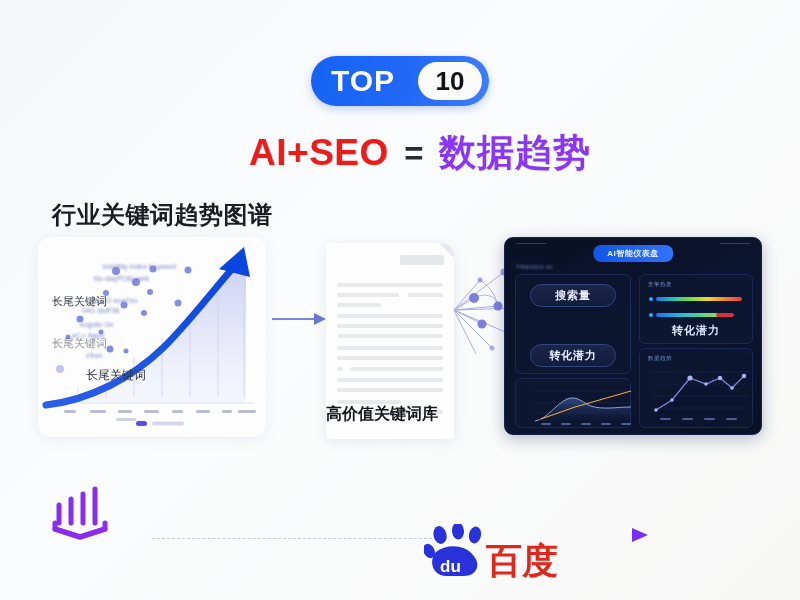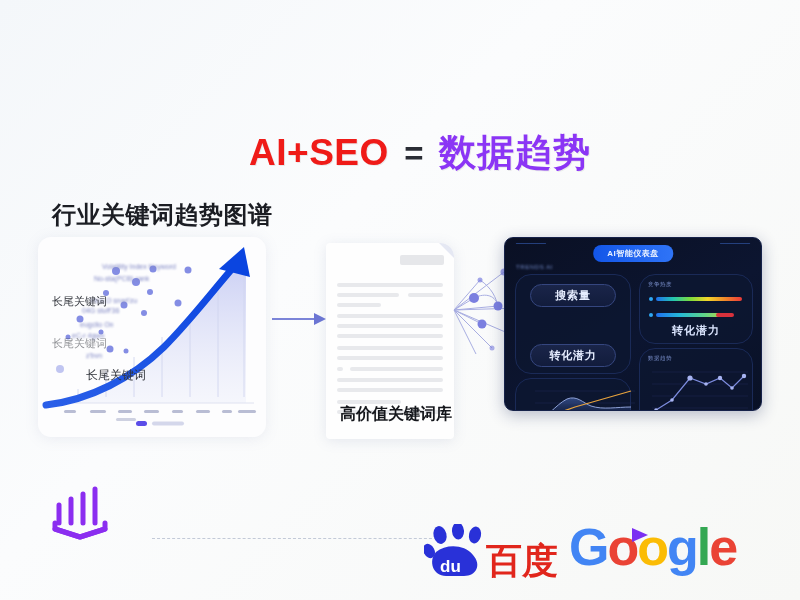--- a/index.html
+++ b/index.html
@@ -51,21 +51,21 @@
 
   
   .sec-label {
     position: absolute; color: #1b1d23;
     font-size: 24px; font-weight: bold; letter-spacing: .5px;
   }
   #lbl-left  { left: 52px;  top: 199px; }
   #lbl-right { left: 585px; top: 200px; }
   .mid-label {
     position: absolute; left: 326px; top: 404px; width: 140px;
-    text-align: center; color: #15171c;
+    text-align: left; color: #15171c;
     font-size: 16px; font-weight: bold;
   }
 
   
   .chart-card {
     position: absolute; left: 38px; top: 237px;
     width: 228px; height: 200px;
     background: #fdfdfe; border-radius: 13px;
     box-shadow: 0 2px 14px rgba(120,130,170,.13);
     overflow: hidden;
@@ -109,21 +109,21 @@
     position: absolute; left: 11px; height: 4px;
     background: #e8e9ec; border-radius: 2px;
   }
 
   
   .nodes { position: absolute; left: 452px; top: 262px; }
 
   
   .dash {
     position: absolute; left: 504px; top: 237px;
-    width: 258px; height: 174px;
+    width: 258px; height: 198px;
     background: linear-gradient(150deg, #0a1024 0%, #0c1530 55%, #091126 100%);
     border-radius: 9px;
     box-shadow: 0 4px 16px rgba(25,40,90,.3);
     overflow: hidden;
     border: 1px solid #16224a;
   }
   .dash-head-pill {
     position: absolute; left: 50%; transform: translateX(-50%); top: 7px;
     background: linear-gradient(90deg, #1356e8, #2f74f7);
     color: #eaf2ff; font-size: 8px; font-weight: bold;
@@ -133,21 +133,21 @@
   .dash-corner {
     position: absolute; top: 5px; width: 30px; height: 14px;
     border-top: 1px solid #2b4b92; opacity: .8;
   }
   .dash-title-s {
     position: absolute; left: 11px; top: 26px;
     color: #6f86c4; font-size: 6px; filter: blur(.8px); letter-spacing: .6px;
   }
   .panel {
     position: absolute; background: rgba(13,22,48,.85);
-    border: 1px solid #1a2a57; border-radius: 16px; padding-left: 9px;
+    border: 1px solid #1a2a57; border-radius: 6px; padding-left: 9px;
   }
   #p-chips { left: 10px; top: 36px; width: 116px; height: 100px; }
   #p-gauge { left: 134px; top: 36px; width: 114px; height: 70px; }
   #p-area  { left: 10px; top: 140px; width: 116px; height: 50px; }
   #p-line  { left: 134px; top: 110px; width: 114px; height: 80px; }
   .chip {
     position: absolute; left: 50%; transform: translateX(-50%);
     width: 86px; height: 23px; border-radius: 12px;
     background: linear-gradient(180deg, #1a2549, #121c3c);
     border: 1px solid #35467f;
@@ -191,20 +191,26 @@
   }
   .g-b { color: #4285f4; } .g-r { color: #ea4335; }
   .g-y { color: #fbbc05; } .g-g { color: #34a853; }
   .play-tri { position: absolute; left: 630px; top: 526px; }
 </style>
 </head>
 <body>
 
 <div class="stage">
 
+  <div class="badge">
+    <span class="badge-text">TOP</span>
+    <span class="badge-pill">
+      <span class="badge-num">10</span>
+    </span>
+  </div>
 
   <div class="headline">
     <span class="hl-red">AI+SEO</span>
     <span class="hl-eq">=</span>
     <span class="hl-purple">数据趋势</span>
   </div>
 
   <div class="sec-label" id="lbl-left">行业关键词趋势图谱</div>
 
   <div class="chart-card">
@@ -431,19 +437,18 @@
       <ellipse cx="16" cy="11" rx="6.5" ry="9" transform="rotate(-14 16 11)"></ellipse>
       <ellipse cx="34" cy="7" rx="6" ry="8.5" transform="rotate(-4 34 7)"></ellipse>
       <ellipse cx="51" cy="11" rx="6" ry="8.5" transform="rotate(12 51 11)"></ellipse>
       <ellipse cx="5" cy="27" rx="5.5" ry="7.5" transform="rotate(-28 5 27)"></ellipse>
       <path d="M12,28 C22,20 40,20 49,31 C58,41 52,52 40,52 L22,52 C9,52 4,37 12,28 Z"></path>
     </g>
     <text x="16" y="48" font-family="Liberation Sans, sans-serif" font-size="17" font-weight="bold" fill="#ffffff">du</text>
     <text x="62" y="49" font-family="Liberation Sans, sans-serif" font-size="36" font-weight="bold" fill="#e1261c">百度</text>
   </svg>
 
-  <div class="google"><span class="g-b">G</span><span class="g-r">o</span><span class="g-y">o</span><span class="g-b">g</span><span class="g-g">l</span><span class="g-r">e</span></div>
 
   <svg class="play-tri" width="22" height="18">
     <polygon points="2,2 18,9 2,16" fill="#7b2ff2"></polygon>
   </svg>
 
 </div>
 
 </body></html>

